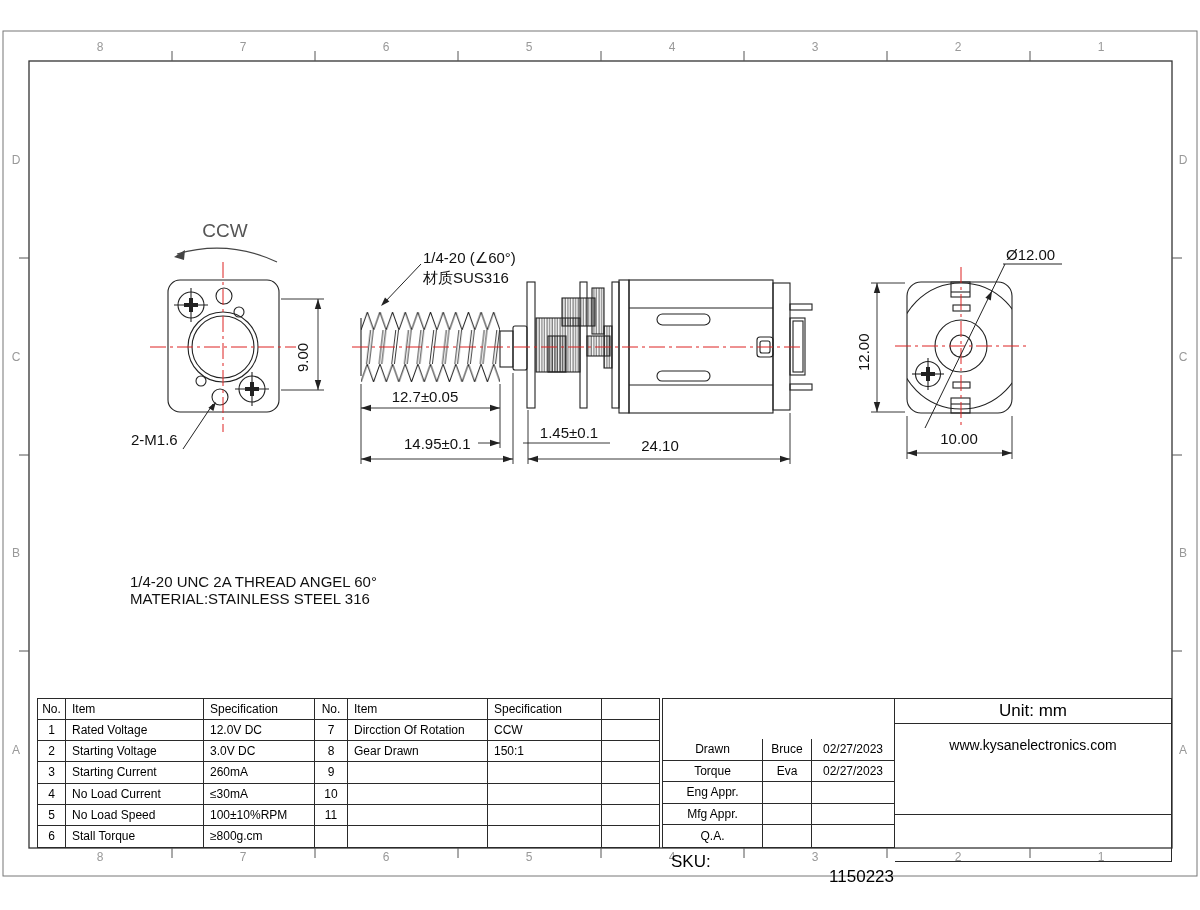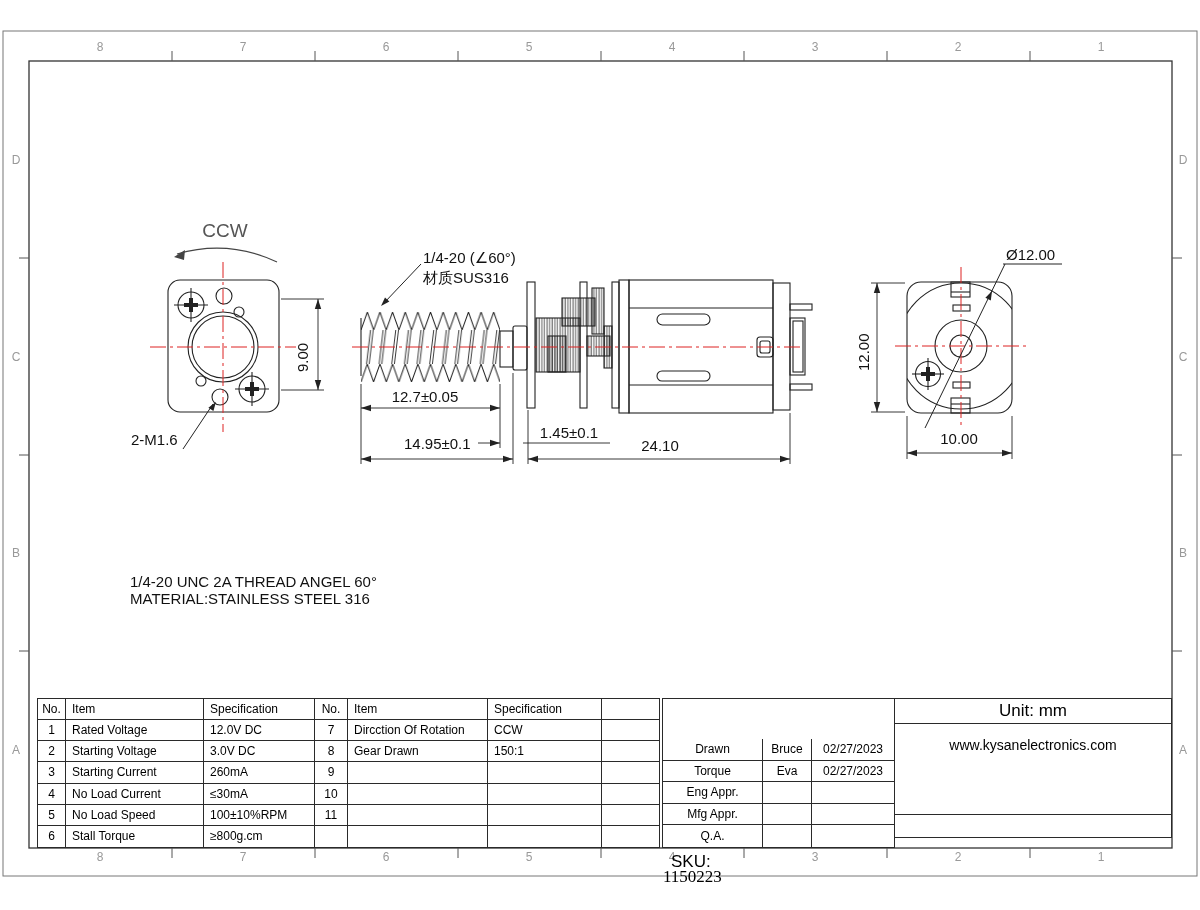--- a/index.html
+++ b/index.html
@@ -15,22 +15,22 @@
   .c.nb{border-bottom:none;}
   .t1{left:37px;top:698px;width:278px;height:150px;border:1px solid #2a2a2a;}
   .t2{left:315px;top:698px;width:345px;height:150px;border:1px solid #2a2a2a;border-left:none;}
   .t1 .grid{grid-template-columns:28px 138px 1fr;grid-template-rows:repeat(7,1fr);}
   .t2 .grid{grid-template-columns:33px 140px 114px 1fr;grid-template-rows:repeat(7,1fr);}
   .appr{left:662px;top:698px;width:233px;height:150px;border:1px solid #2a2a2a;}
   .appr-top{height:108px;border-bottom:1px solid #2a2a2a;}
   .appr-top .grid{grid-template-columns:100px 49px 1fr;grid-template-rows:repeat(5,1fr);height:108px;margin-top:40px;}
   .sku{position:relative;height:40px;}
   .sku-label{position:absolute;left:8px;top:4px;font-size:17px;}
-  .sku-value{position:absolute;left:0;right:0;bottom:1px;text-align:left;font-size:17px;font-family:Liberation Serif, serif;}
-  .tb{left:895px;top:698px;width:277px;height:140px;border:1px solid #2a2a2a;border-left:none;}
+  .sku-value{position:absolute;left:0;right:0;bottom:1px;text-align:right;font-size:17px;}
+  .tb{left:895px;top:698px;width:277px;height:164px;border:1px solid #2a2a2a;border-left:none;}
   .tb-unit{height:24px;border-bottom:1px solid #2a2a2a;display:flex;align-items:center;
            justify-content:center;font-size:17px;}
   .tb-co{height:77px;border-bottom:1px solid #2a2a2a;text-align:center;}
   .tb-name{font-size:20px;margin-top:14px;}
   .tb-web{font-size:14px;margin-top:13px;}
   .tb-bot{display:grid;grid-template-columns:81px 106px 1fr;height:46px;}
   .tb-size{border-right:1px solid #2a2a2a;display:flex;flex-direction:column;}
   .tb-size > div{flex:1;display:flex;align-items:center;padding-left:14px;font-size:12px;}
   .tb-size > div:first-child{border-bottom:1px solid #2a2a2a;}
   .tb-weight{border-right:1px solid #2a2a2a;display:flex;align-items:center;

